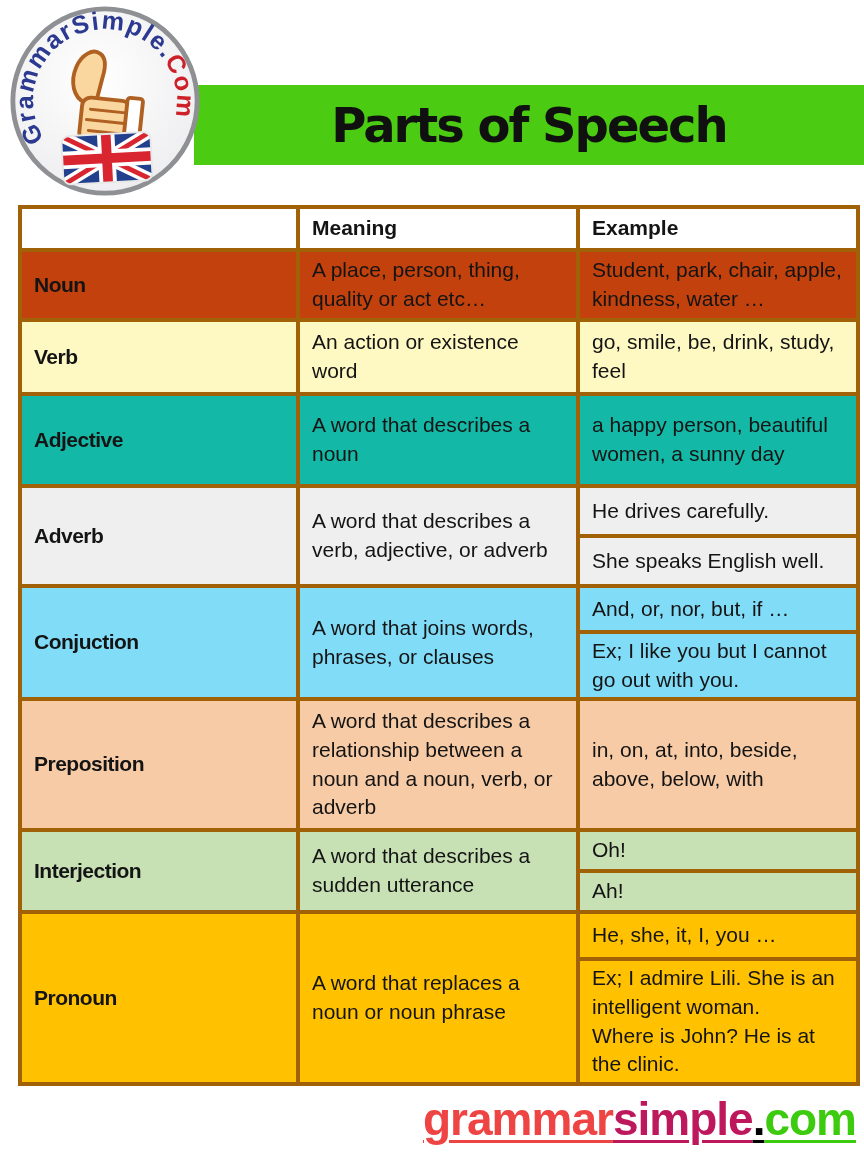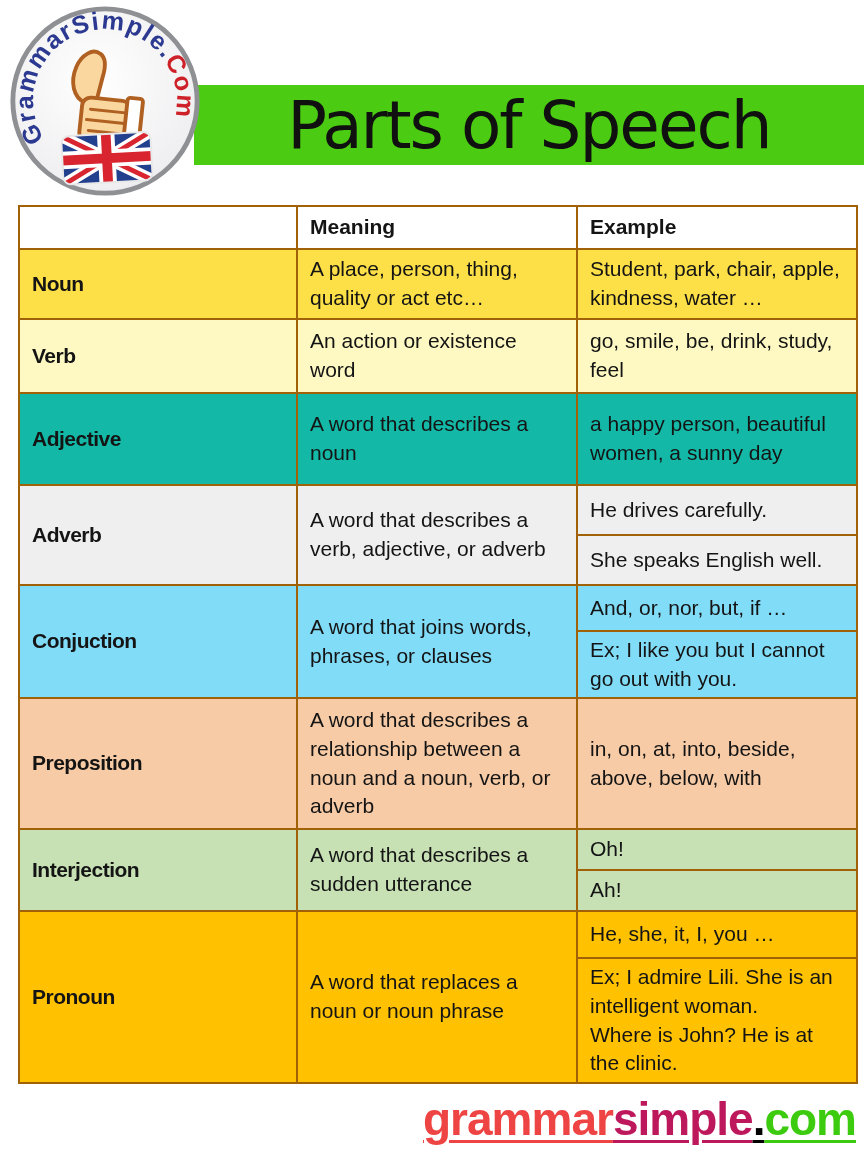--- a/index.html
+++ b/index.html
@@ -2,47 +2,47 @@
 <html><head>
 <meta charset="utf-8">
 <style>
   html,body{margin:0;padding:0;background:#fff;}
   .page{position:relative;width:864px;height:1152px;background:#ffffff;overflow:hidden;
         font-family:"Liberation Sans",sans-serif;color:#111;}
 
   
   .banner{position:absolute;left:194px;top:85px;width:670px;height:80px;background:#4BCC12;
           display:flex;align-items:center;justify-content:center;z-index:1;}
-  .banner-title{font-family:"DejaVu Sans",sans-serif;font-weight:normal;font-size:66px;
+  .banner-title{font-family:"DejaVu Sans",sans-serif;font-weight:bold;font-size:48px;
                 letter-spacing:-2px;color:#101010;white-space:nowrap;}
 
   
   .logo{position:absolute;left:6px;top:4px;width:198px;height:194px;z-index:2;}
   .logo svg{width:100%;height:100%;}
 
   
   table.pos{position:absolute;left:18px;top:205px;width:838px;border-collapse:collapse;
             table-layout:fixed;background:#fff;}
-  table.pos td{border:2px solid #a16207;padding:2px 12px;font-size:21px;line-height:1.38;
+  table.pos td{border:4px solid #a16207;padding:2px 12px;font-size:21px;line-height:1.38;
                vertical-align:middle;color:#141414;overflow:hidden;}
   td.header-cell{font-weight:bold;font-size:25px;background:#ffffff;}
   td.label-cell{font-weight:bold;font-size:27px;letter-spacing:-0.5px;}
   td.meaning-cell{padding-right:24px;}
   td.example-cell{white-space:pre-line;padding-right:8px;}
   td.gray-divider{border-top-color:#8a8a8a;}
 
   tr.r-header{height:43px;}
   tr.r-noun{height:70px;}    tr.r-verb{height:74px;}   tr.r-adj{height:92px;}
   tr.r-adverb-a{height:50px;} tr.r-adverb-b{height:50px;}
   tr.r-conj-a{height:46px;}   tr.r-conj-b{height:67px;}
   tr.r-prep{height:131px;}
   tr.r-interj-a{height:41px;} tr.r-interj-b{height:41px;}
   tr.r-pron-a{height:47px;}   tr.r-pron-b{height:125px;}
 
-  .bg-noun{background:#fde047;}  .bg-verb{background:#fef9c3;}
+  .bg-noun{background:#c2410c;}  .bg-verb{background:#fef9c3;}
   .bg-adj{background:#14b8a6;}   .bg-adverb{background:#EFEFEF;}
   .bg-conj{background:#81DCF8;}  .bg-prep{background:#F7CBA6;}
   .bg-interj{background:#C7E0B4;}.bg-pron{background:#FFC100;}
 
   
   .footer{position:absolute;right:8px;top:1092px;font-weight:bold;font-size:46px;
           letter-spacing:-1px;white-space:nowrap;text-decoration:none;}
   .footer span{text-decoration:underline;text-decoration-thickness:3px;text-underline-offset:5px;}
   .f-grammar{color:#ef4444;text-align:center;} .f-simple{color:#be185d;} .f-dot{color:#000000;} .f-com{color:#3CCB0F;}
 </style>

